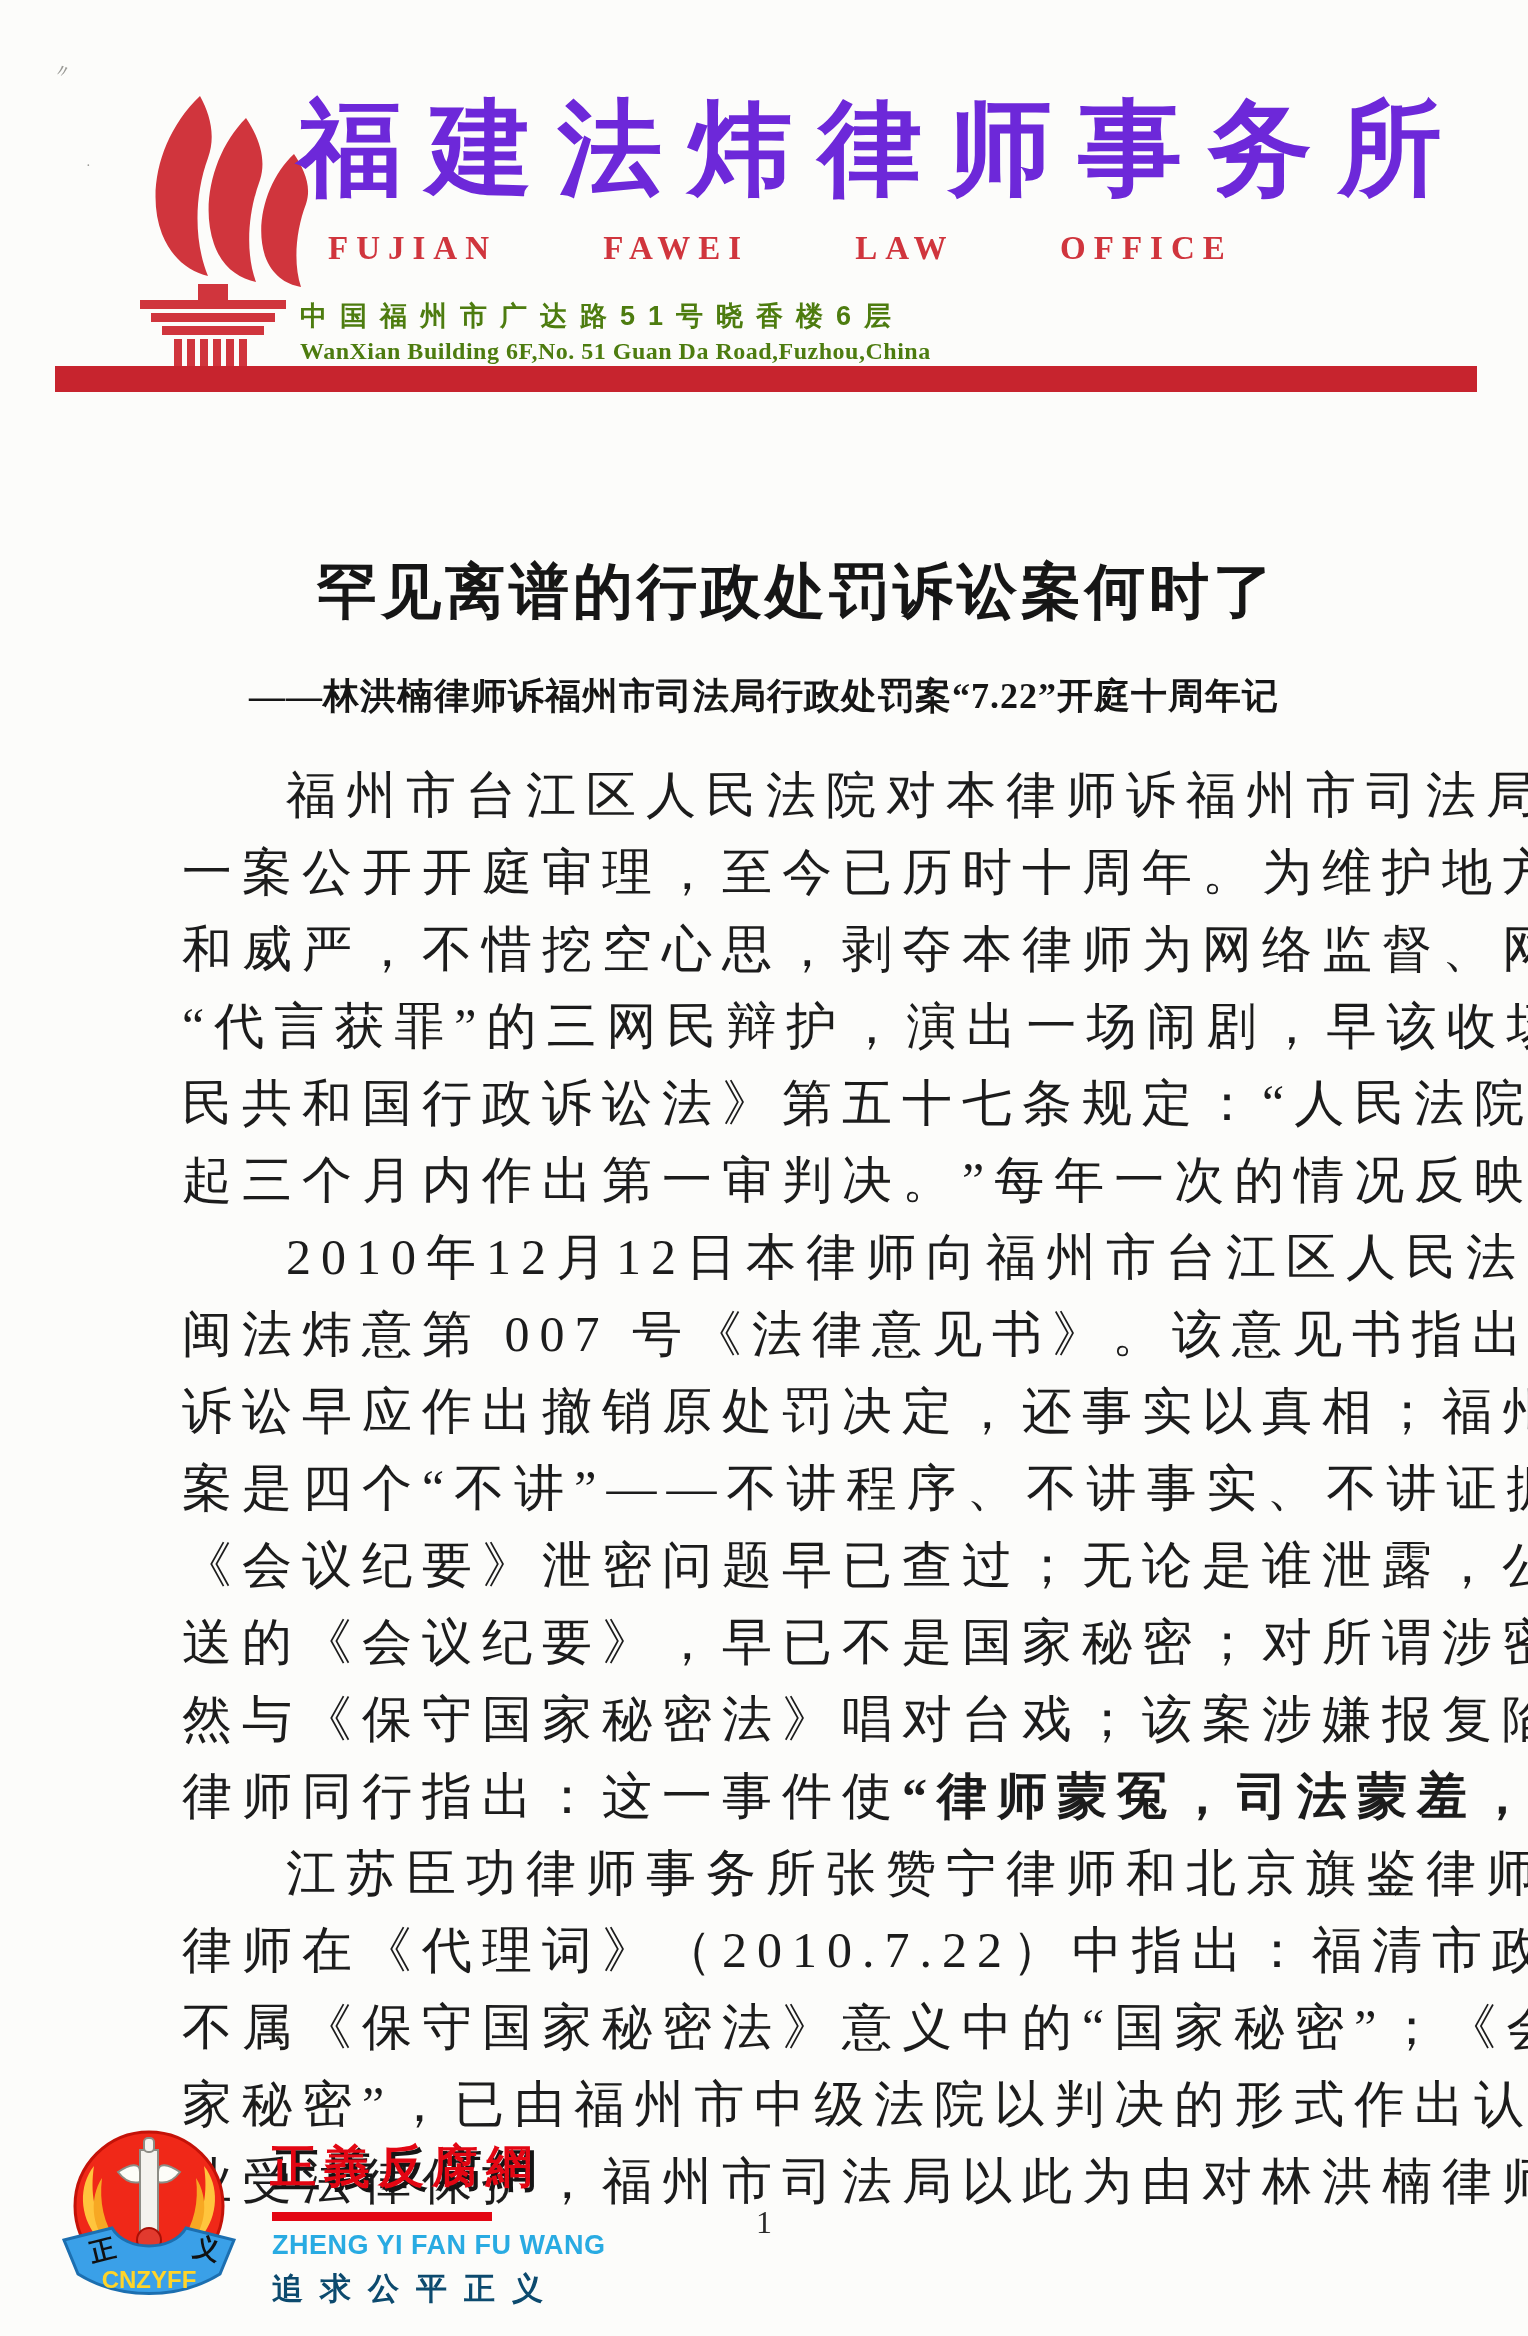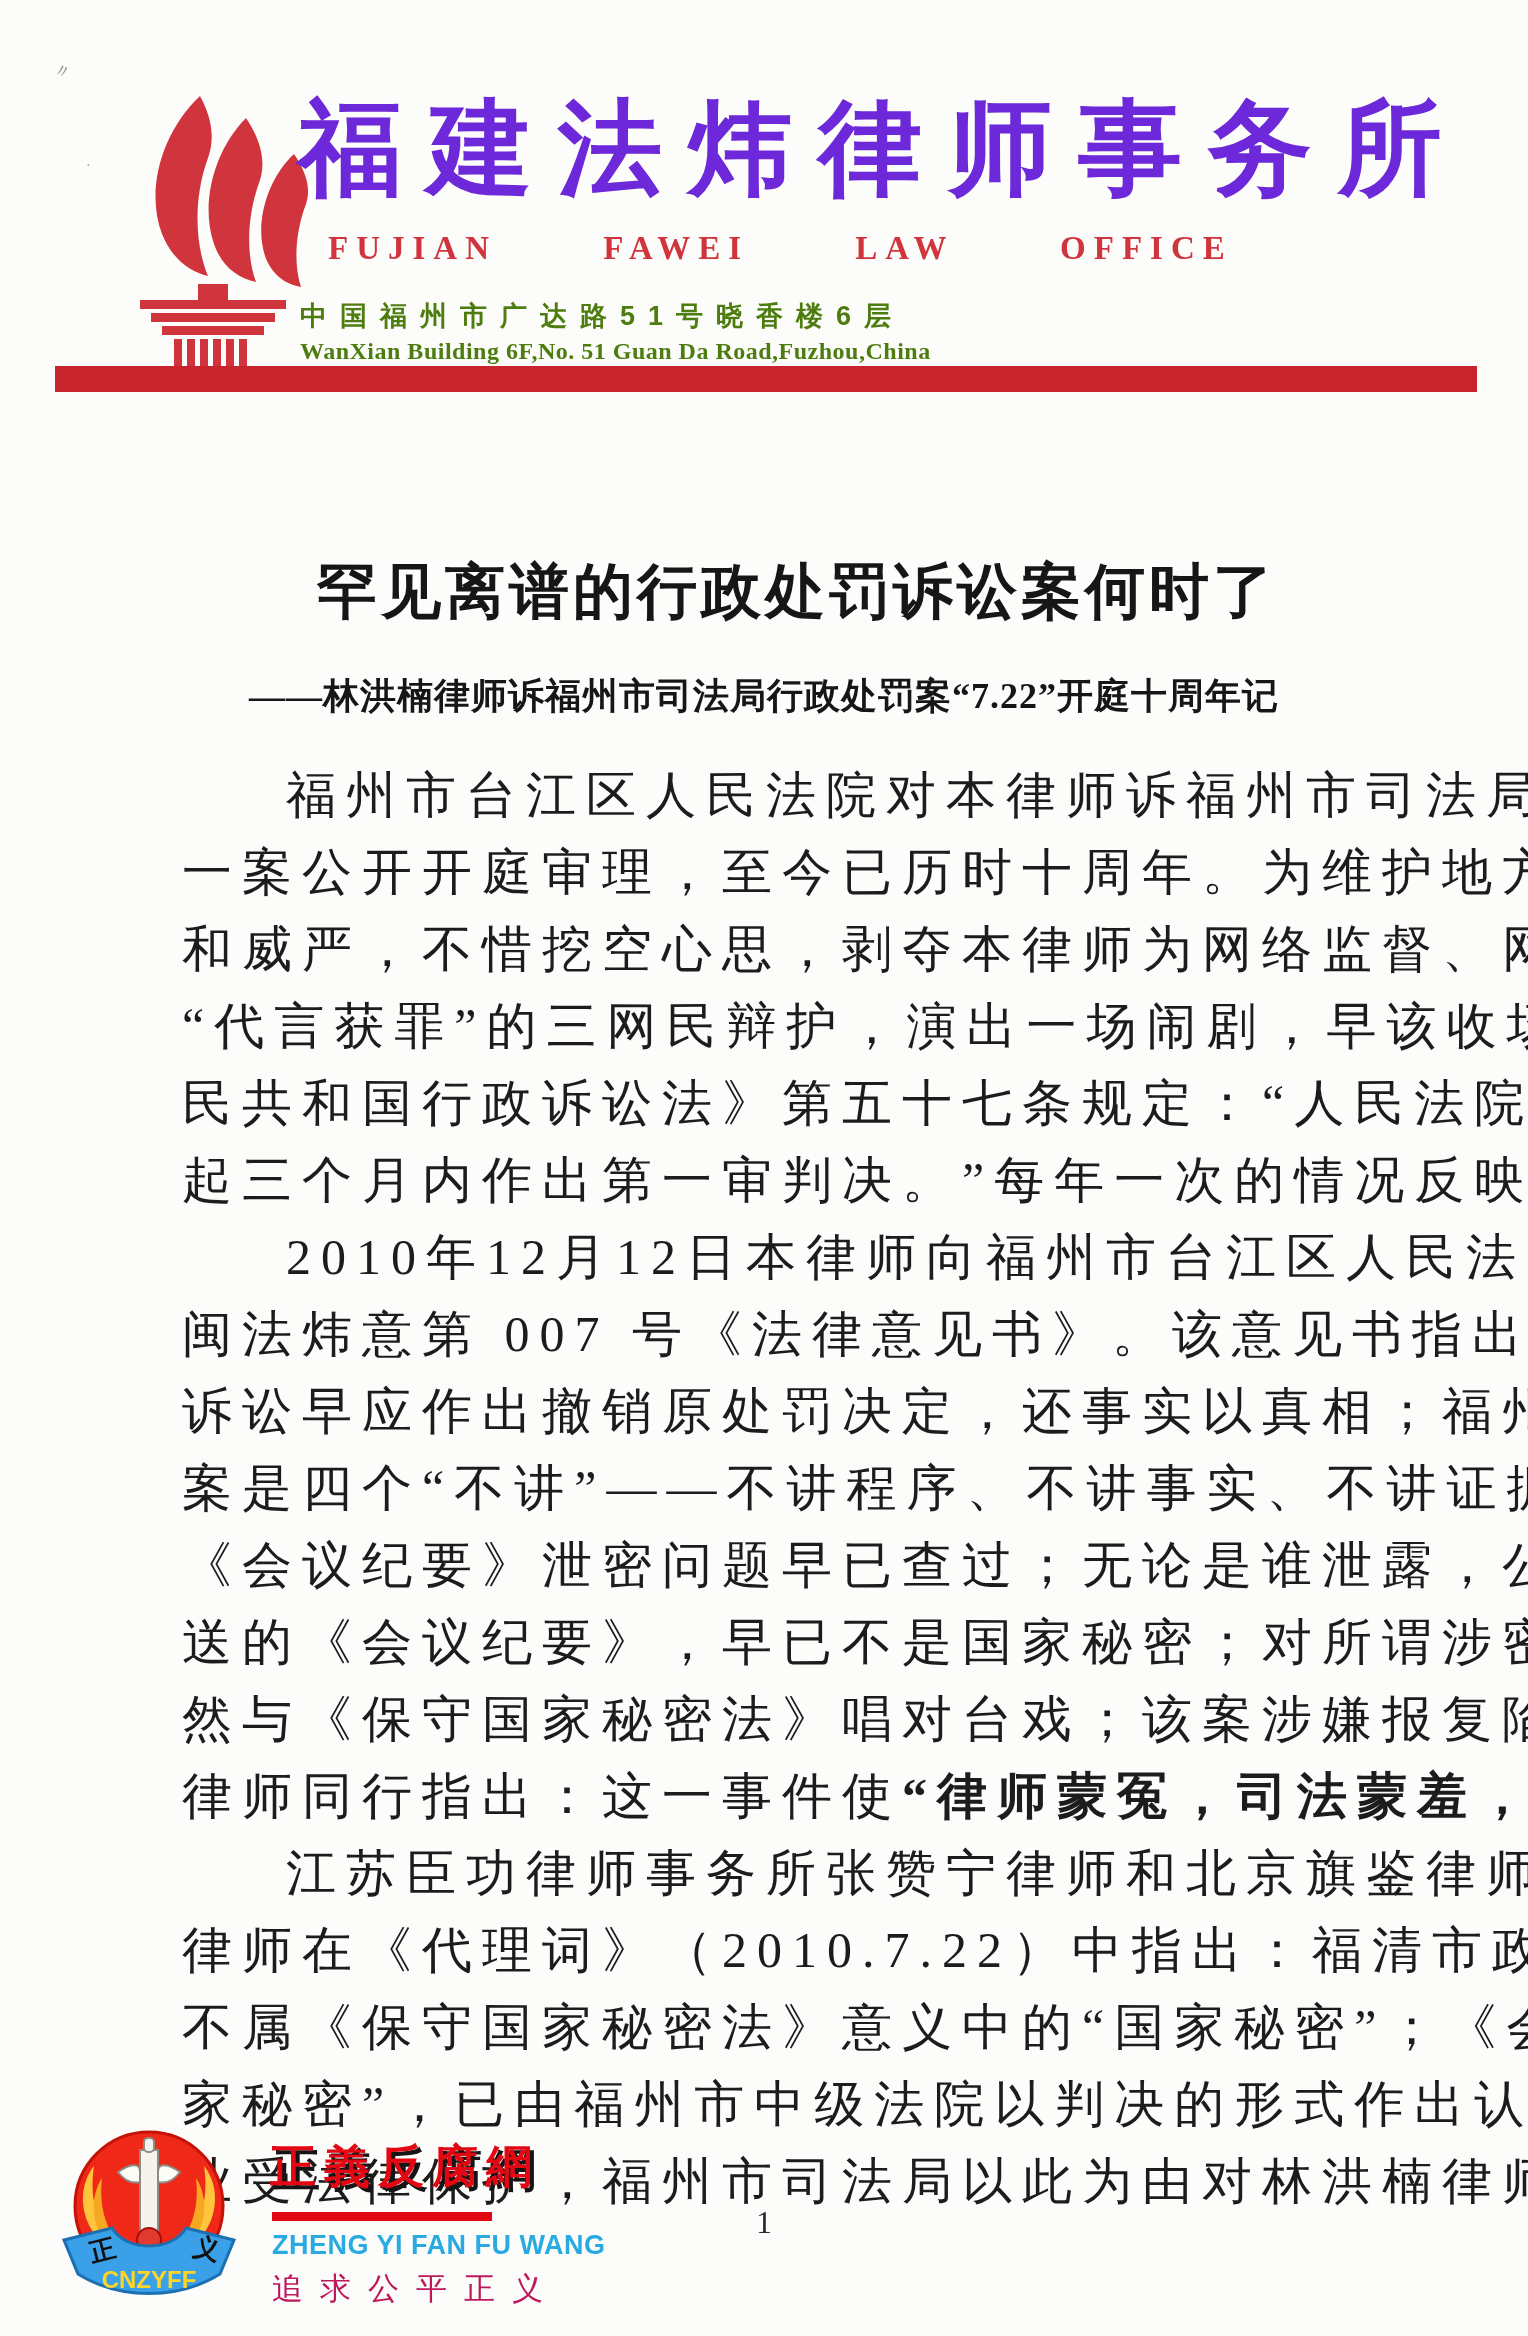--- a/index.html
+++ b/index.html
@@ -57,21 +57,21 @@
     text-shadow:4px 4px 0 #151515;
   }
   .wm-bar{position:absolute;left:272px;top:2212px;width:220px;height:9px;background:#e30613;}
   .wm-en{
     position:absolute;left:272px;top:2230px;
     font-family:"Liberation Sans","DejaVu Sans",sans-serif;
     font-size:27px;font-weight:bold;color:#29abe2;letter-spacing:0.5px;white-space:nowrap;
   }
   .wm-slogan{
     position:absolute;left:272px;top:2268px;
-    font-size:31px;font-weight:normal;color:#be185d;letter-spacing:17px;white-space:nowrap;text-align:center;
+    font-size:31px;font-weight:bold;color:#0c4a6e;letter-spacing:17px;white-space:nowrap;text-align:center;
   }
   
   .speck{position:absolute;color:#9a9a96;font-size:20px;}
   .speck1{left:52px;top:58px;transform:rotate(20deg);}
   .speck2{left:86px;top:158px;font-size:14px;}
 </style>
 </head>
 <body>
 
 <div class="page">

